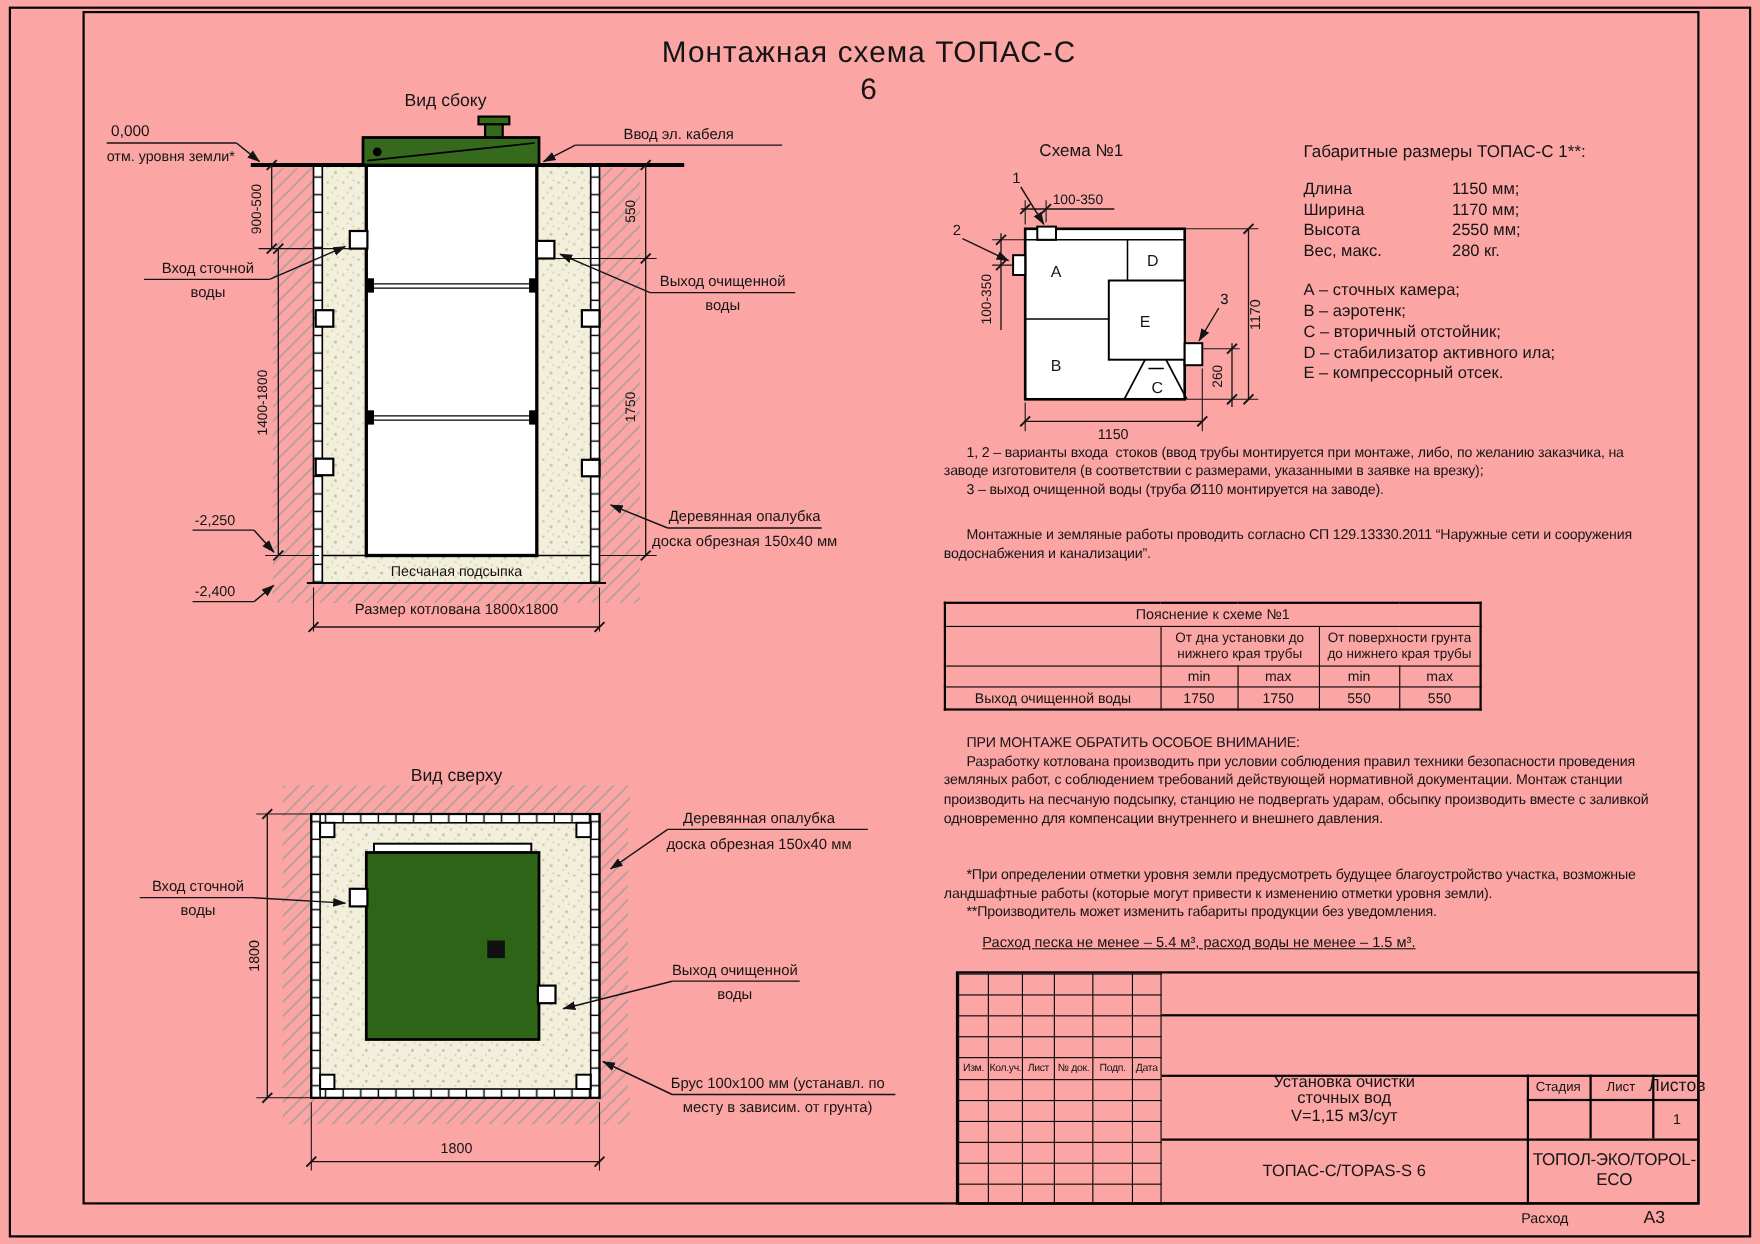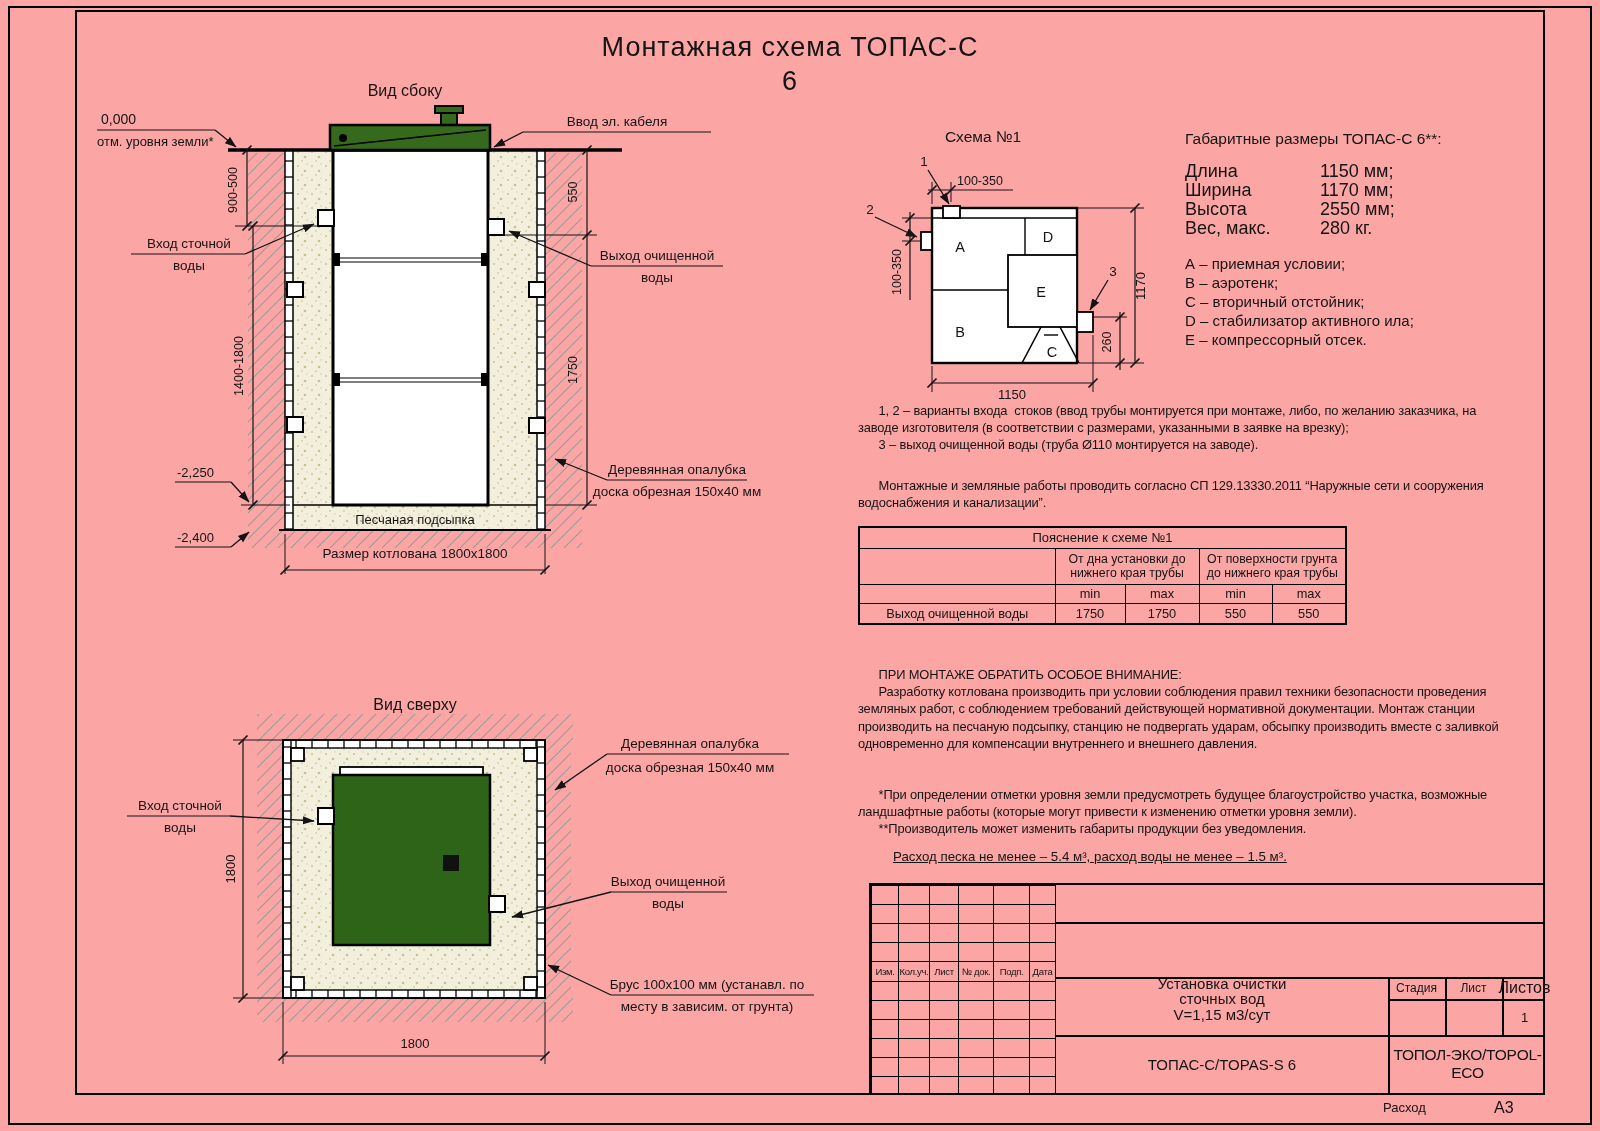--- a/index.html
+++ b/index.html
@@ -6,24 +6,24 @@
   body{background:#d8d8d8;font-family:"Liberation Sans",sans-serif}
   .page{position:relative;width:1600px;height:1131px;background:#fca5a5;color:#141414;overflow:hidden}
   .abs{position:absolute}
   .outer-border{position:absolute;left:8px;top:6px;width:1584px;height:1119px;border:2px solid #000}
   .frame{position:absolute;left:75px;top:10px;width:1470px;height:1085px;border:2.5px solid #000}
   .doc-title{position:absolute;left:430px;top:30px;width:720px;text-align:center;font-size:27px;letter-spacing:1px;line-height:34px}
   svg text{font-family:"Liberation Sans",sans-serif;fill:#141414}
   .pre{white-space:pre-wrap;line-height:17.2px;font-size:12.9px;letter-spacing:-0.15px}
   .specs{position:absolute;left:1185px;top:130px;width:360px}
   .specs .sp-title{font-size:15.5px;margin-bottom:14px}
-  .specs .sp-row{display:flex;line-height:19px;font-size:18px}
+  .specs .sp-row{display:flex;line-height:19px;font-size:15px}
   .specs .sp-row .lbl{width:135px}
   .specs .legend{margin-top:16px;line-height:19px;font-size:15px}
-  .exp-table{position:absolute;left:858px;top:526px;border-collapse:collapse;table-layout:fixed;font-size:12.8px}
+  .exp-table{position:absolute;left:858px;top:547px;border-collapse:collapse;table-layout:fixed;font-size:12.8px}
   .exp-table td{border:1.6px solid #000;text-align:center;vertical-align:middle;padding:0 2px}
   .exp-table{border:2.2px solid #000}
   .exp-table .tt{height:21px;font-size:13px}
   .exp-table .grp{height:36px;white-space:pre-line;line-height:14.5px;font-size:12.3px}
   .exp-table .mm{height:19px}
   .exp-table .dr{height:21px}
   .underl{text-decoration:underline}
   .tblock{position:absolute;left:869px;top:883px;width:676px;height:212px;border:2px solid #000}
   .rev{position:absolute;left:0;top:0;width:185px;height:208px;border-collapse:collapse;table-layout:fixed}
   .rev td{border:1.4px solid #000;font-size:9.5px;text-align:center;letter-spacing:-0.3px;padding:0}
@@ -346,39 +346,39 @@
       <line x1="243" y1="197" x2="277" y2="197" stroke-width="1"></line>
       <line x1="270" y1="192" x2="270" y2="250" stroke-width="1.2"></line>
       <line x1="265.5" y1="201.5" x2="274.5" y2="192.5" stroke-width="1.7"></line>
       <line x1="265.5" y1="247.5" x2="274.5" y2="238.5" stroke-width="1.7"></line>
     </g>
     <text transform="rotate(-90 295 166)" x="295" y="166" font-size="13" text-anchor="middle">1170</text>
     <text transform="rotate(-90 261 222)" x="261" y="222" font-size="12.5" text-anchor="middle">260</text>
   </svg>
 
   <div class="specs">
-    <div class="sp-title">Габаритные размеры ТОПАС-С 6**:</div>
+    <div class="sp-title">Габаритные размеры ТОПАС-С 1**:</div>
     <div class="sp-row">
         <span class="lbl">Длина</span>
         <span>1150 мм;</span>
       </div>
     <div class="sp-row">
         <span class="lbl">Ширина</span>
         <span>1170 мм;</span>
       </div>
     <div class="sp-row">
         <span class="lbl">Высота</span>
         <span>2550 мм;</span>
       </div>
     <div class="sp-row">
         <span class="lbl">Вес, макс.</span>
         <span>280 кг.</span>
       </div>
     <div class="legend">
-      <div>А – приемная условии;</div>
+      <div>А – сточных камера;</div>
       <div>В – аэротенк;</div>
       <div>С – вторичный отстойник;</div>
       <div>D – стабилизатор активного ила;</div>
       <div>Е – компрессорный отсек.</div>
     </div>
   </div>
 
   <div class="abs pre" style="left:858px;top:402px;width:695px">      1, 2 – варианты входа  стоков (ввод трубы монтируется при монтаже, либо, по желанию заказчика, на
 заводе изготовителя (в соответствии с размерами, указанными в заявке на врезку);
       3 – выход очищенной воды (труба Ø110 монтируется на заводе).</div>

